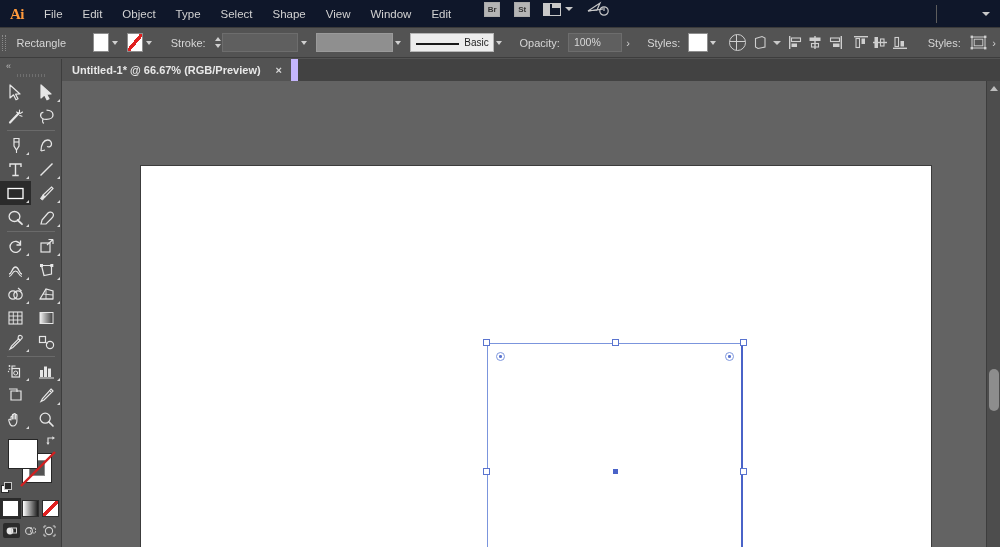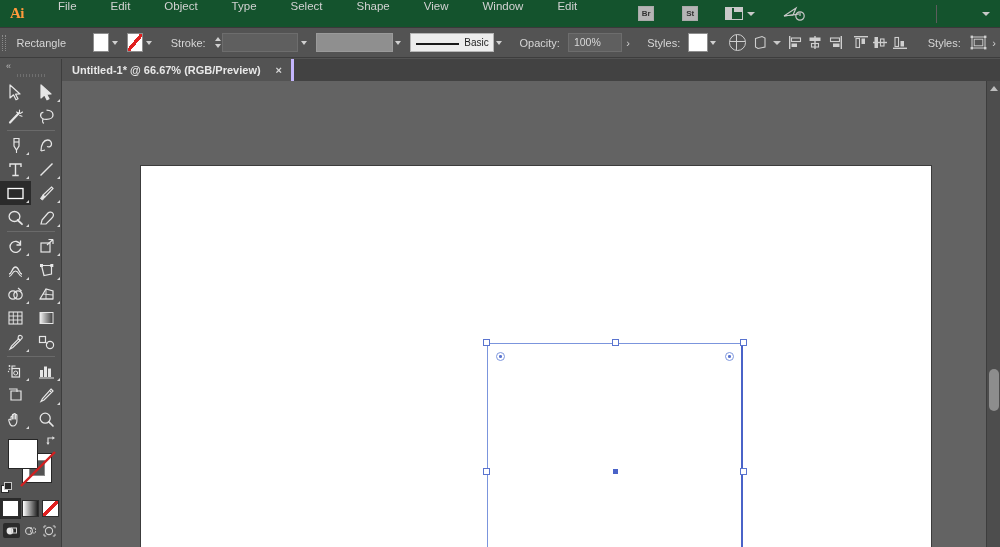--- a/index.html
+++ b/index.html
@@ -9,24 +9,23 @@
     overflow: hidden;
     background: #535353;
     font-family: "Liberation Sans", sans-serif;
     -webkit-font-smoothing: antialiased;
   }
   #app { position: relative; width: 1000px; height: 547px; }
 
   
   .menubar {
     position: absolute; left: 0; top: 0; width: 1000px; height: 28px;
-    background: #14532d;
-    display: flex; align-items: center;
+    background: #0f172a;
+    display: flex; 
     border-bottom: 1px solid #3a3a3a;
-    gap: 14px;
   }
   .ai-logo {
     width: 34px; height: 28px;
     display: flex; align-items: center; justify-content: center;
     color: #ff9a3c; font-weight: bold; font-size: 15px;
     font-family: "Liberation Serif", serif;
     letter-spacing: -0.5px;
   }
   .menu-item {
     padding: 0 10px; height: 44px; line-height: 28px;
@@ -154,21 +153,21 @@
   .globe::before { left: 0; right: 0; top: 6.3px; height: 1.2px; }
   .globe::after { top: 0; bottom: 0; left: 6.3px; width: 1.2px; }
 
   
   .tabbar {
     position: absolute; left: 62px; top: 59px; width: 938px; height: 22px;
     background: #424242; display: flex; align-items: flex-end;
   }
   .doctab {
     height: 22px; background: #535353; display: flex; align-items: center;
-    padding: 0 6px 0 10px; border-right: 3px solid #c4b5fd;
+    padding: 0 6px 0 10px; border-right: 7px solid #c4b5fd;
     cursor: default;
   }
   .doctab .title { color: #e8e8e8; font-size: 11px; font-weight: bold; }
   .doctab .closex {
     margin-left: 12px; color: #d8d8d8; font-size: 11px;
     width: 12px; text-align: center; cursor: default; font-weight: bold;
   }
 
   
   .toolbar {

